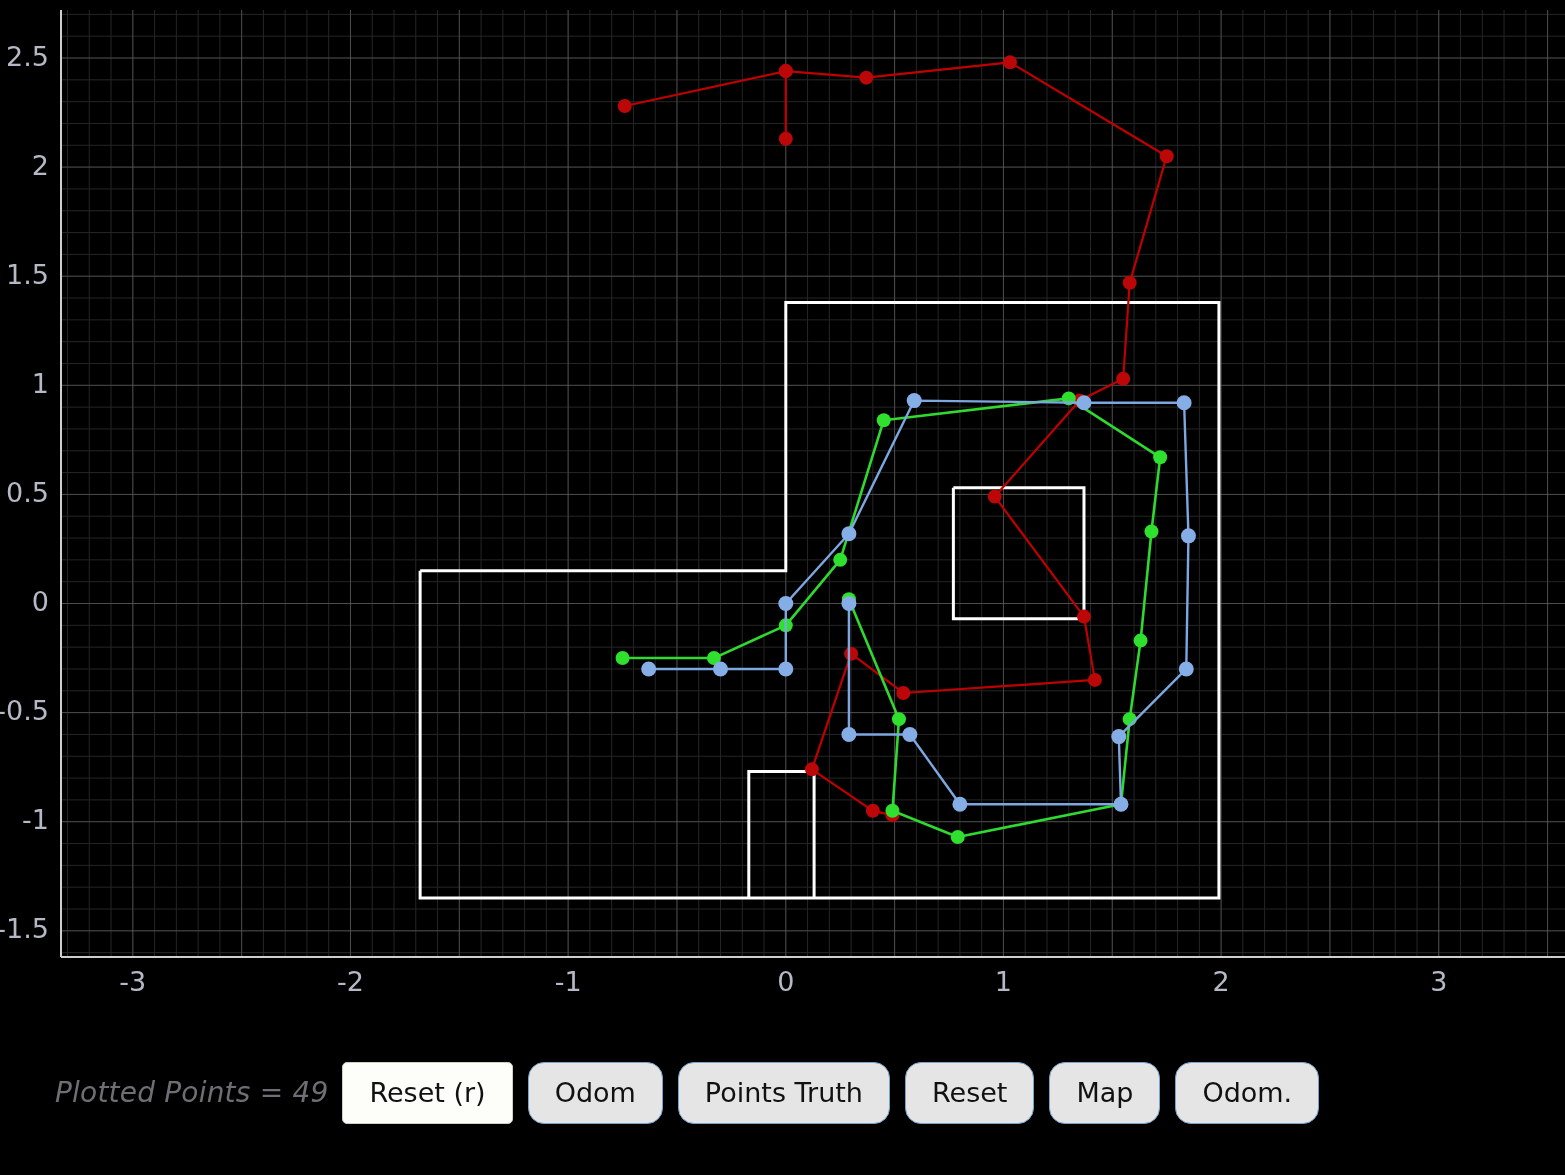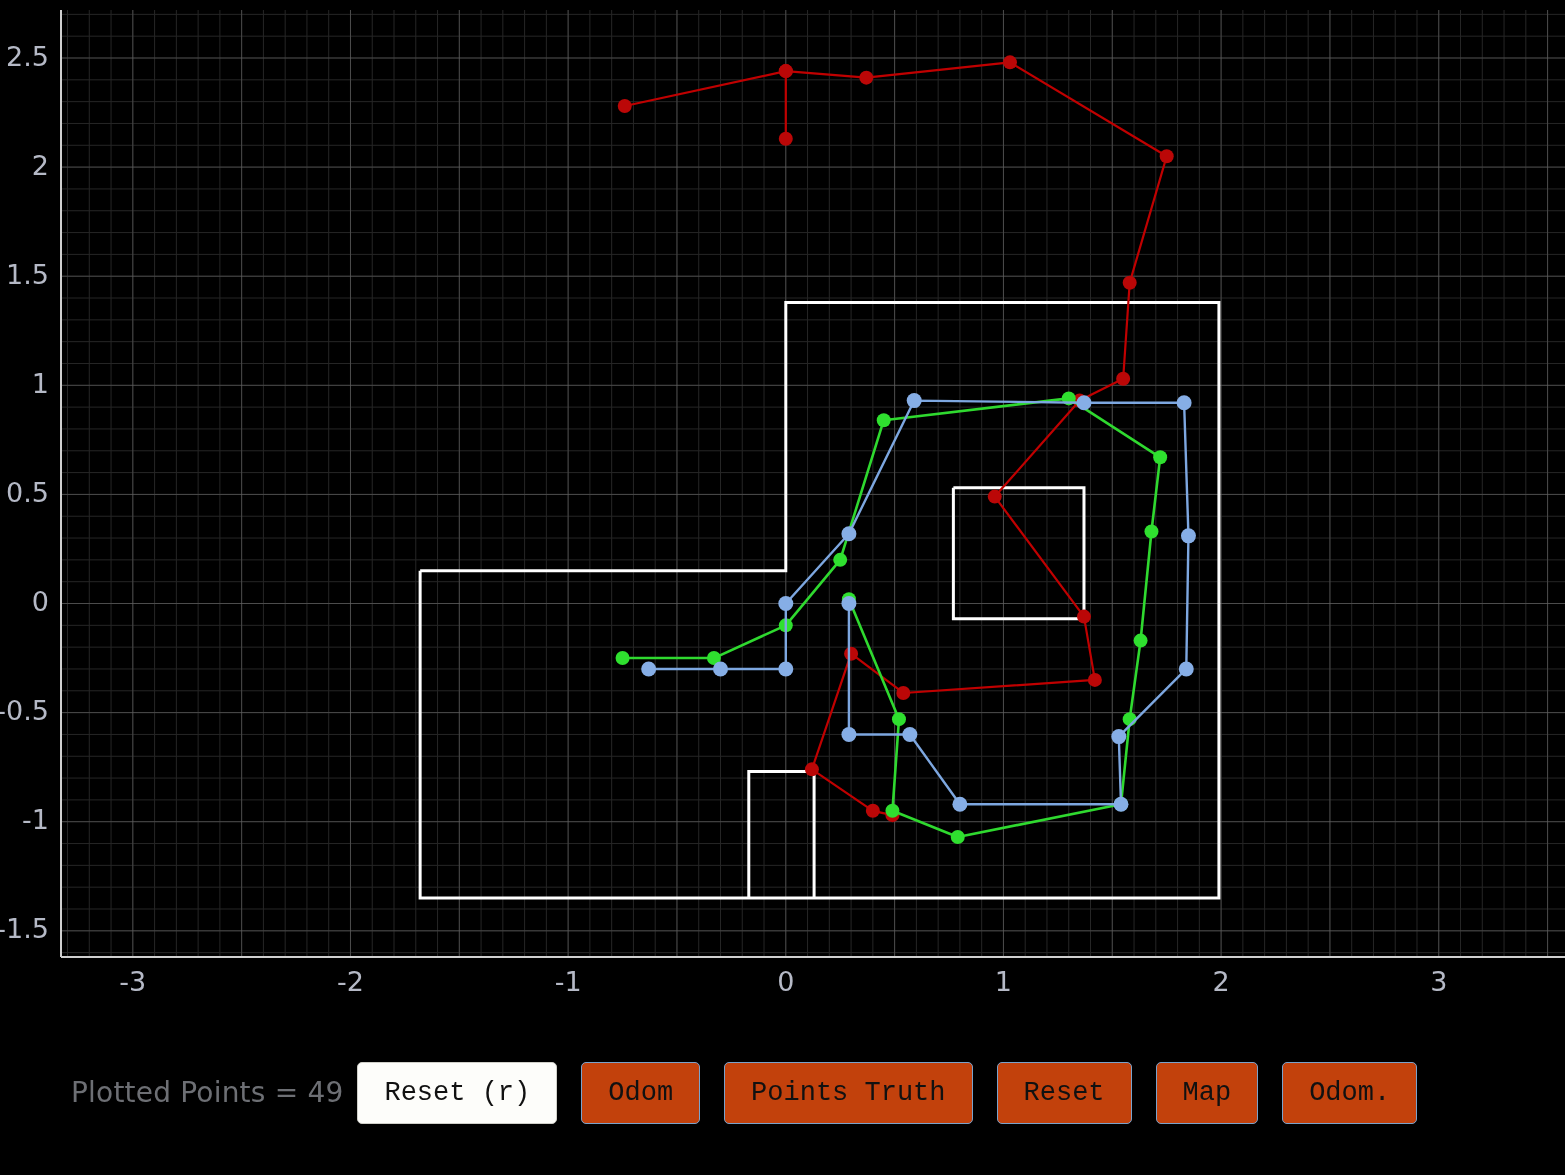--- a/index.html
+++ b/index.html
@@ -12,28 +12,28 @@
   #plot-wrap{position:absolute;left:0;top:0;width:1565px;height:1010px;}
   svg#plot{display:block;width:1565px;height:1010px;}
 
   .tick-label{fill:#b5b9c6;font-size:27px;font-family:"DejaVu Sans","Liberation Sans",sans-serif;}
   .tick-label.y{text-anchor:end;dominant-baseline:middle;}
   .tick-label.x{text-anchor:middle;dominant-baseline:hanging;}
 
   
   #toolbar{position:absolute;left:0;top:1010px;width:1565px;height:165px;
            display:flex;align-items:center;background:#000;}
-  #points-status{color:#6d6f74;font-size:28px;margin-left:71px;margin-right:14px;
-                 white-space:nowrap;letter-spacing:.2px;}
+  #points-status{color:#6d6f74;font-size:28px;margin-left:55px;margin-right:14px;
+                 white-space:nowrap;letter-spacing:.2px;font-style:italic;}
   .btn{height:62px;min-width:60px;border:1px solid #7f8fa6;border-radius:5px;
        display:flex;align-items:center;justify-content:center;
-       font-size:27px;color:#111;margin-right:24px;padding:0 26px;
-       box-sizing:border-box;cursor:pointer;user-select:none;white-space:nowrap;font-family:Liberation Mono, monospace;}
+       font-size:27px;color:#111;margin-right:15px;padding:0 26px;
+       box-sizing:border-box;cursor:pointer;user-select:none;white-space:nowrap;}
   .btn.active{background:#fdfdfa;border-color:#cfcfc8;}
-  .btn.toggle{background:#c2410c;border-color:#7aa3cc;}
+  .btn.toggle{background:#e5e5e5;border-color:#7aa3cc;border-radius:16px;}
 </style>
 </head>
 <body>
 
 <div id="app">
 
   <div id="plot-wrap">
     <svg id="plot" viewBox="0 0 1565 1010" preserveAspectRatio="none">
         <rect x="0" y="0" width="1565" height="1010" fill="#000000"></rect>
         <g>

